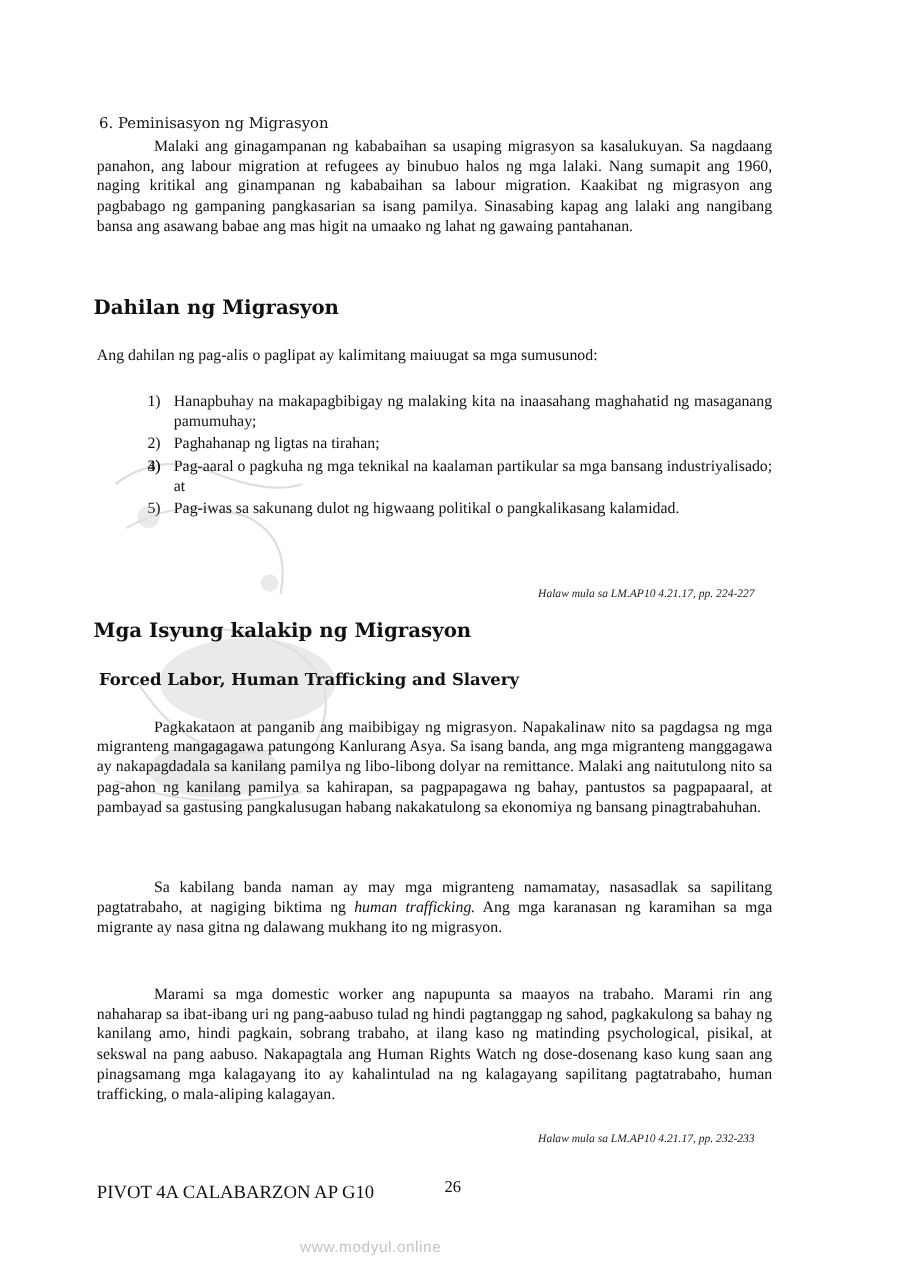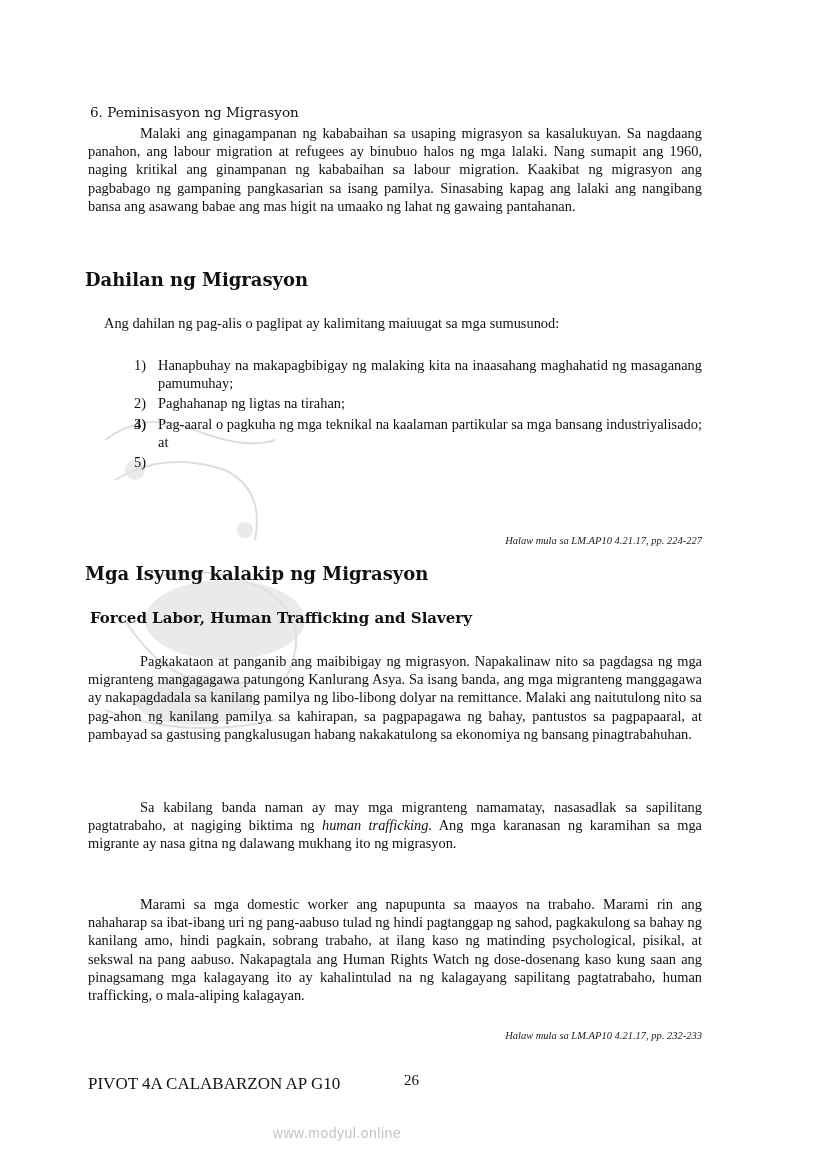--- a/index.html
+++ b/index.html
@@ -49,21 +49,21 @@
     }
     .h2 {
       position: absolute;
       left: -3px;
       font-size: 18px;
       font-weight: bold;
       white-space: nowrap;
     }
     .intro {
       position: absolute;
-      left: 16px;
+      left: 0;
       top: 315px;
       font-size: 14.4px;
       font-family: "Liberation Serif", "DejaVu Serif", serif;
       white-space: nowrap;
     }
     .list {
       position: absolute;
       left: 46px;
       top: 356px;
       width: 568px;
@@ -80,21 +80,21 @@
       text-align: justify;
       margin-bottom: 2px;
     }
     .list .num {
       position: absolute;
       left: 0;
       top: 0;
     }
     .source {
       position: absolute;
-      right: 0;
+      right: 16px;
       font-size: 10.5px;
       font-style: italic;
       font-family: "Liberation Serif", "DejaVu Serif", serif;
       color: #222;
       white-space: nowrap;
     }
     .h3 {
       position: absolute;
       left: 2px;
       top: 609px;
@@ -155,21 +155,21 @@
   <p class="para" style="top:110px; margin:0; padding-top:14px;">Malaki ang ginagampanan ng kababaihan sa usaping migrasyon sa kasalukuyan. Sa nagdaang panahon, ang labour migration at refugees ay binubuo halos ng mga lalaki. Nang sumapit ang 1960, naging kritikal ang ginampanan ng kababaihan sa labour migration. Kaakibat ng migrasyon ang pagbabago ng gampaning pangkasarian sa isang pamilya. Sinasabing kapag ang lalaki ang nangibang bansa ang asawang babae ang mas higit na umaako ng lahat ng gawaing pantahanan.</p>
 
   <div class="h2" style="top:269px;">Dahilan ng Migrasyon</div>
   <div class="intro">Ang dahilan ng pag-alis o paglipat ay kalimitang maiuugat sa mga sumusunod:</div>
 
   <ol class="list">
     <li><span class="num">1)</span><span>Hanapbuhay na makapagbibigay ng malaking kita na inaasahang maghahatid ng masaganang pamumuhay;</span></li>
     <li><span class="num">2)</span><span>Paghahanap ng ligtas na tirahan;</span></li>
     <li><span class="num">3)</span></li>
     <li><span class="num">4)</span><span>Pag-aaral o pagkuha ng mga teknikal na kaalaman partikular sa mga bansang industriyalisado; at</span></li>
-    <li><span class="num">5)</span></li>
+    <li><span class="num">5)</span><span>Pag-iwas sa sakunang dulot ng higwaang politikal o pangkalikasang kalamidad.</span></li>
   </ol>
 
   <div class="source" style="top:535px;">Halaw mula sa  LM.AP10 4.21.17, pp. 224-227</div>
 
   <div class="h2" style="top:563px;">Mga Isyung kalakip ng Migrasyon</div>
   <div class="h3">Forced Labor, Human Trafficking and Slavery</div>
 
   <p class="para" style="top:652px; margin:0;">Pagkakataon at panganib ang maibibigay ng migrasyon. Napakalinaw nito sa pagdagsa ng mga migranteng mangagagawa patungong Kanlurang Asya. Sa isang banda, ang mga migranteng manggagawa ay nakapagdadala sa kanilang pamilya ng libo-libong dolyar na remittance. Malaki ang naitutulong nito sa pag-ahon ng kanilang pamilya sa kahirapan, sa pagpapagawa ng bahay, pantustos sa pagpapaaral, at pambayad sa gastusing pangkalusugan habang nakakatulong sa ekonomiya ng bansang pinagtrabahuhan.</p>
 
   <p class="para" style="top:798px; margin:0;"><span>Sa kabilang banda naman ay may mga migranteng namamatay, nasasadlak sa sapilitang pagtatrabaho, at nagiging biktima ng </span><em>human trafficking.</em><span> Ang mga karanasan ng karamihan sa mga migrante ay nasa gitna ng dalawang mukhang ito ng migrasyon.</span></p>

